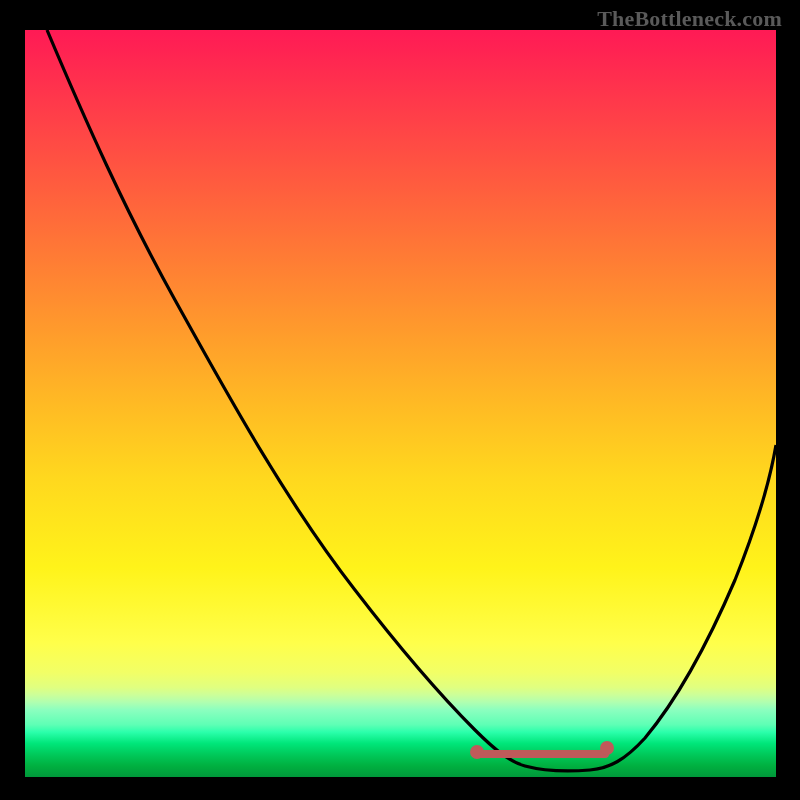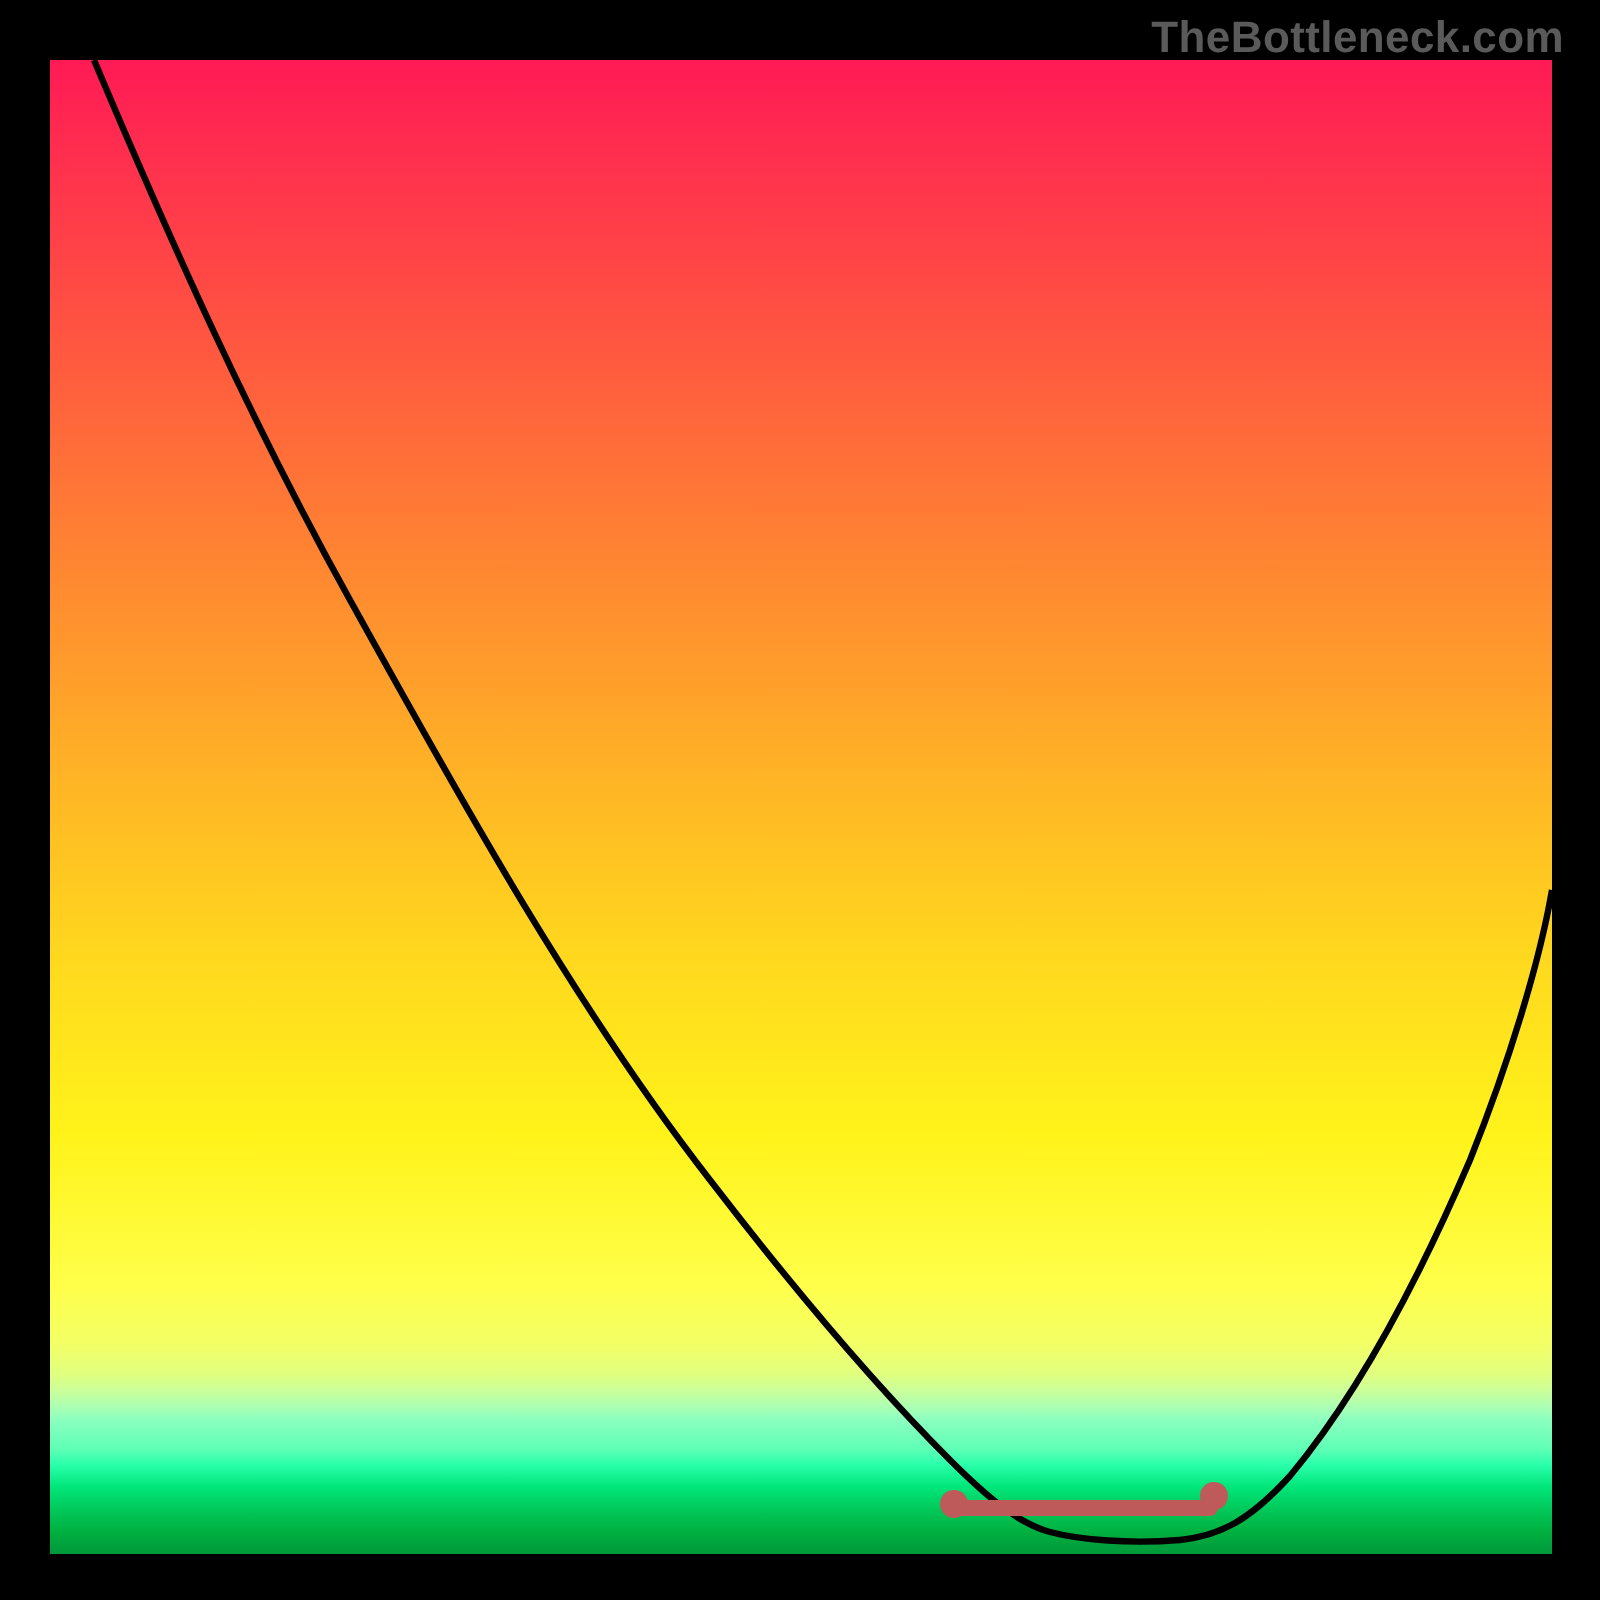--- a/index.html
+++ b/index.html
@@ -2,21 +2,21 @@
 <html><head>
 <meta charset="utf-8">
 <style>
   * { margin: 0; padding: 0; box-sizing: border-box; }
   html, body { width: 800px; height: 800px; overflow: hidden; background: #000; }
   .chart-container { position: relative; width: 800px; height: 800px; }
   .watermark {
     position: absolute;
     top: 6px;
     right: 18px;
-    font-family: Liberation Sans, sans-serif;
+    font-family: Liberation Serif, serif;
     font-size: 22px;
     font-weight: bold;
     color: #5a5a5a;
     letter-spacing: 0.2px;
     z-index: 3;
   }
   .plot-area {
     position: absolute;
     left: 25px;
     top: 30px;

